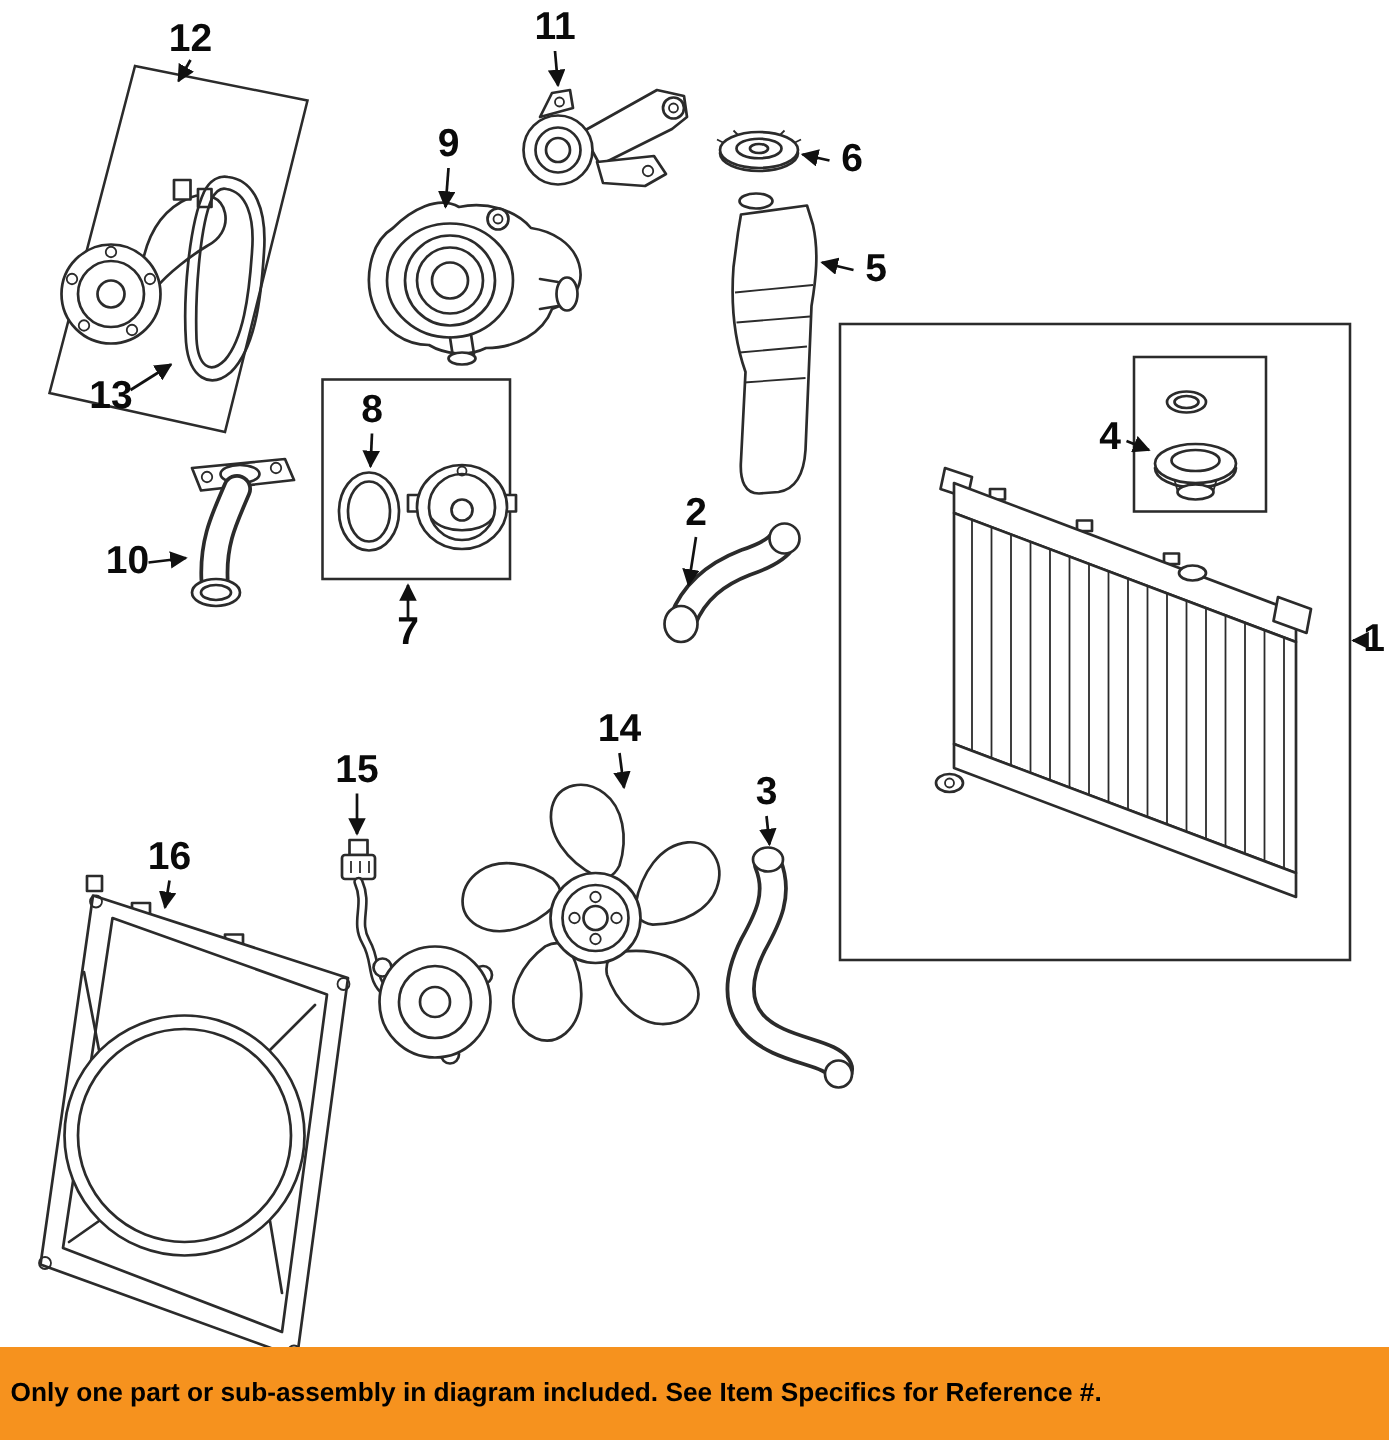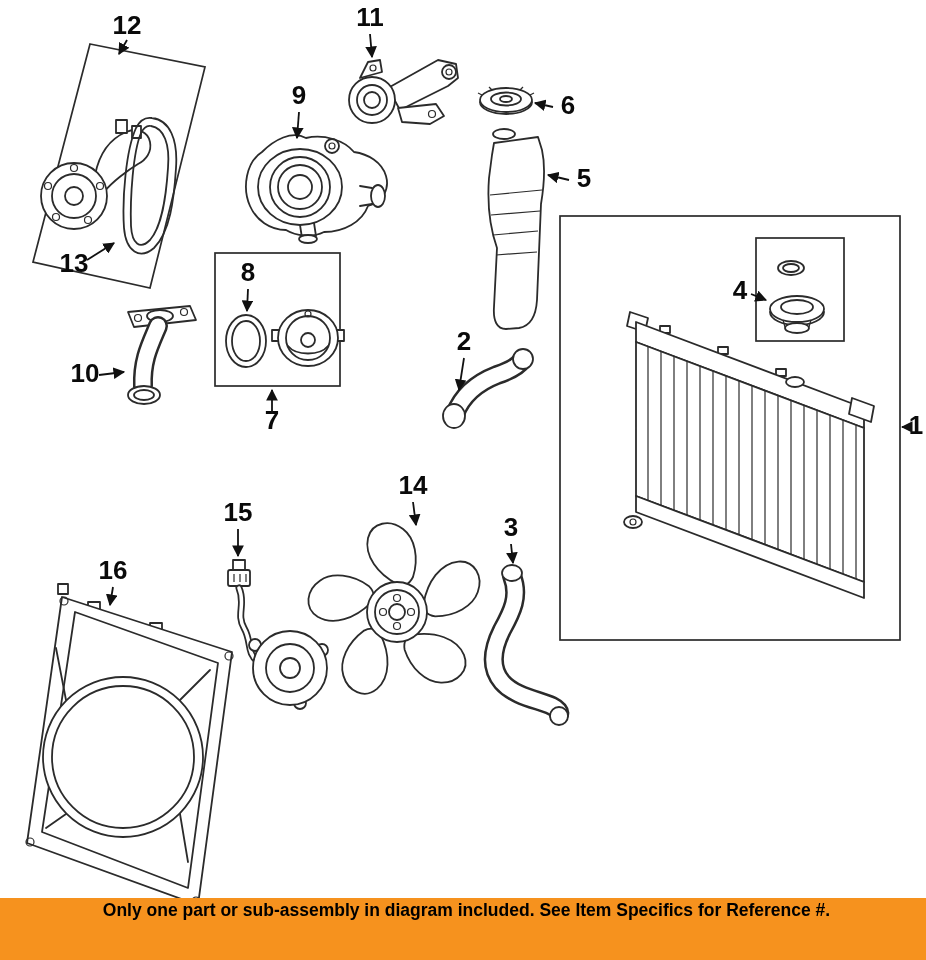--- a/index.html
+++ b/index.html
@@ -14,21 +14,21 @@
   .thin { fill:none; stroke:#2b2b2b; stroke-width:1.2; }
   .box  { fill:none; stroke:#2b2b2b; stroke-width:1.7; }
   .lead { fill:none; stroke:#111; stroke-width:1.8; }
   .hoseO{ fill:none; stroke:#2b2b2b; stroke-width:20; stroke-linecap:round; }
   .hoseI{ fill:none; stroke:#ffffff; stroke-width:15; stroke-linecap:round; }
   .wireO{ fill:none; stroke:#2b2b2b; stroke-width:7; stroke-linecap:round; }
   .wireI{ fill:none; stroke:#ffffff; stroke-width:3.5; stroke-linecap:round; }
   #banner {
     position:absolute; left:0; bottom:0; width:926px; height:62px;
     background:#F6921E; color:#000;
-    display:flex; flex-direction:row; justify-content:center;
+    display:flex; flex-direction:column; justify-content:center;
     padding-left:7px; box-sizing:border-box; gap:1px;
   }
   #banner span { font-weight:700; font-size:17.5px; line-height:1.45; white-space:nowrap; }
 </style>
 </head>
 <body>
 
 <div id="stage">
 
 <svg id="diagram" width="926" height="898" viewBox="0 0 926 898">

